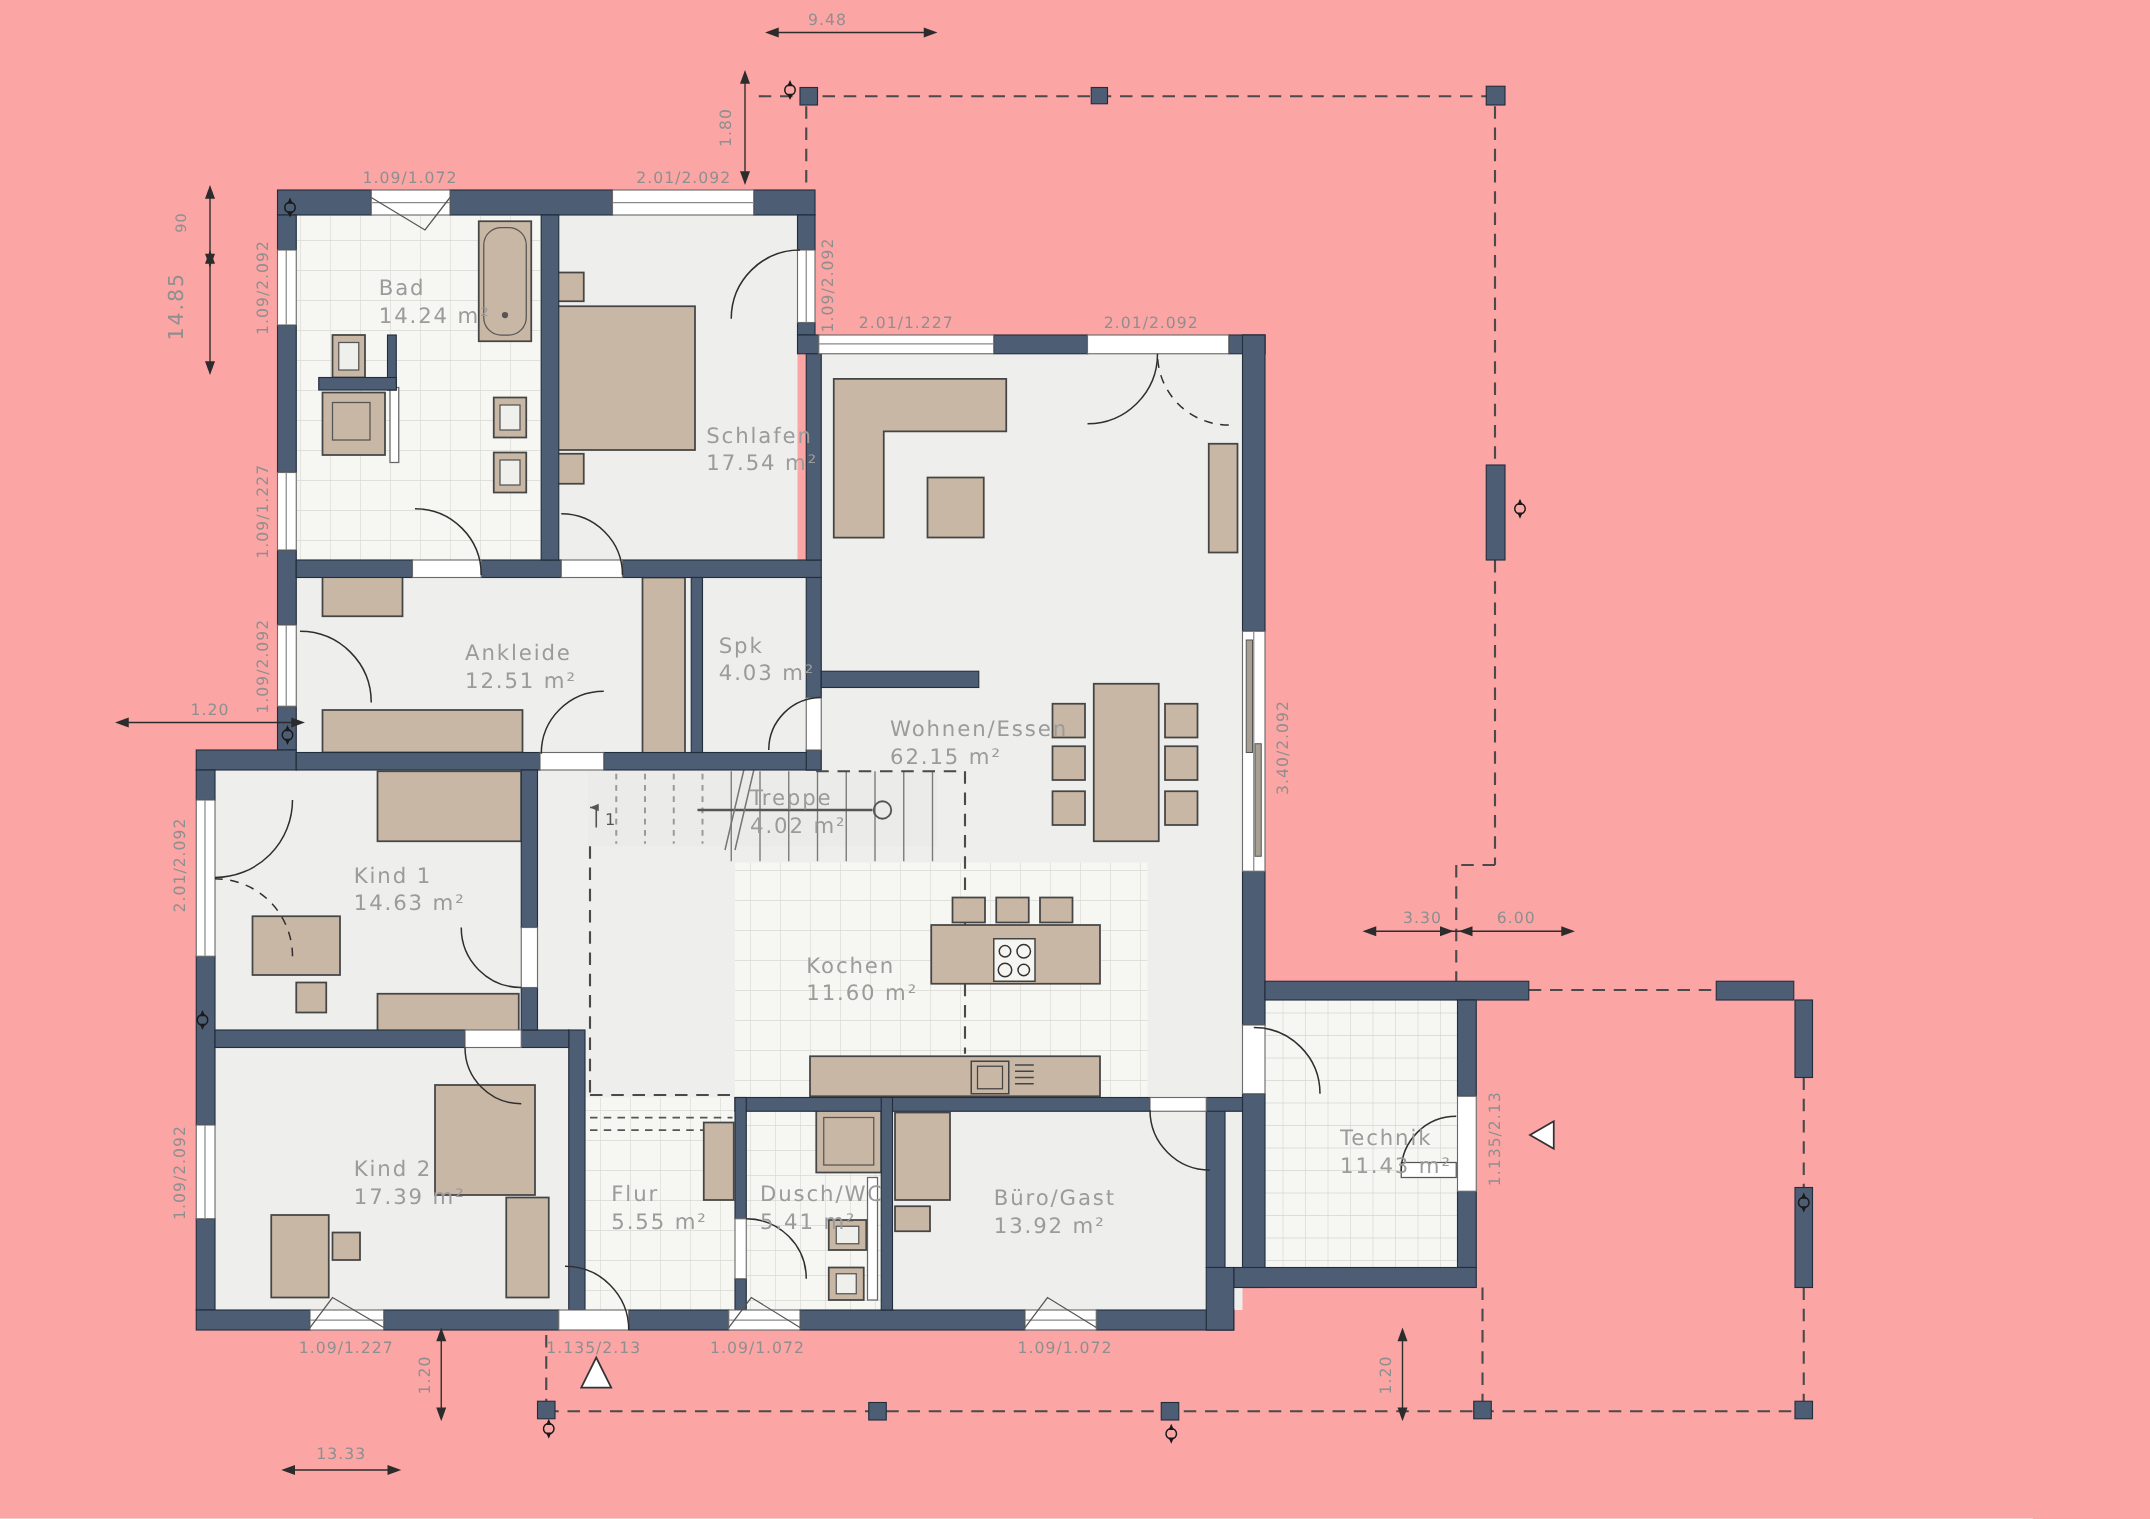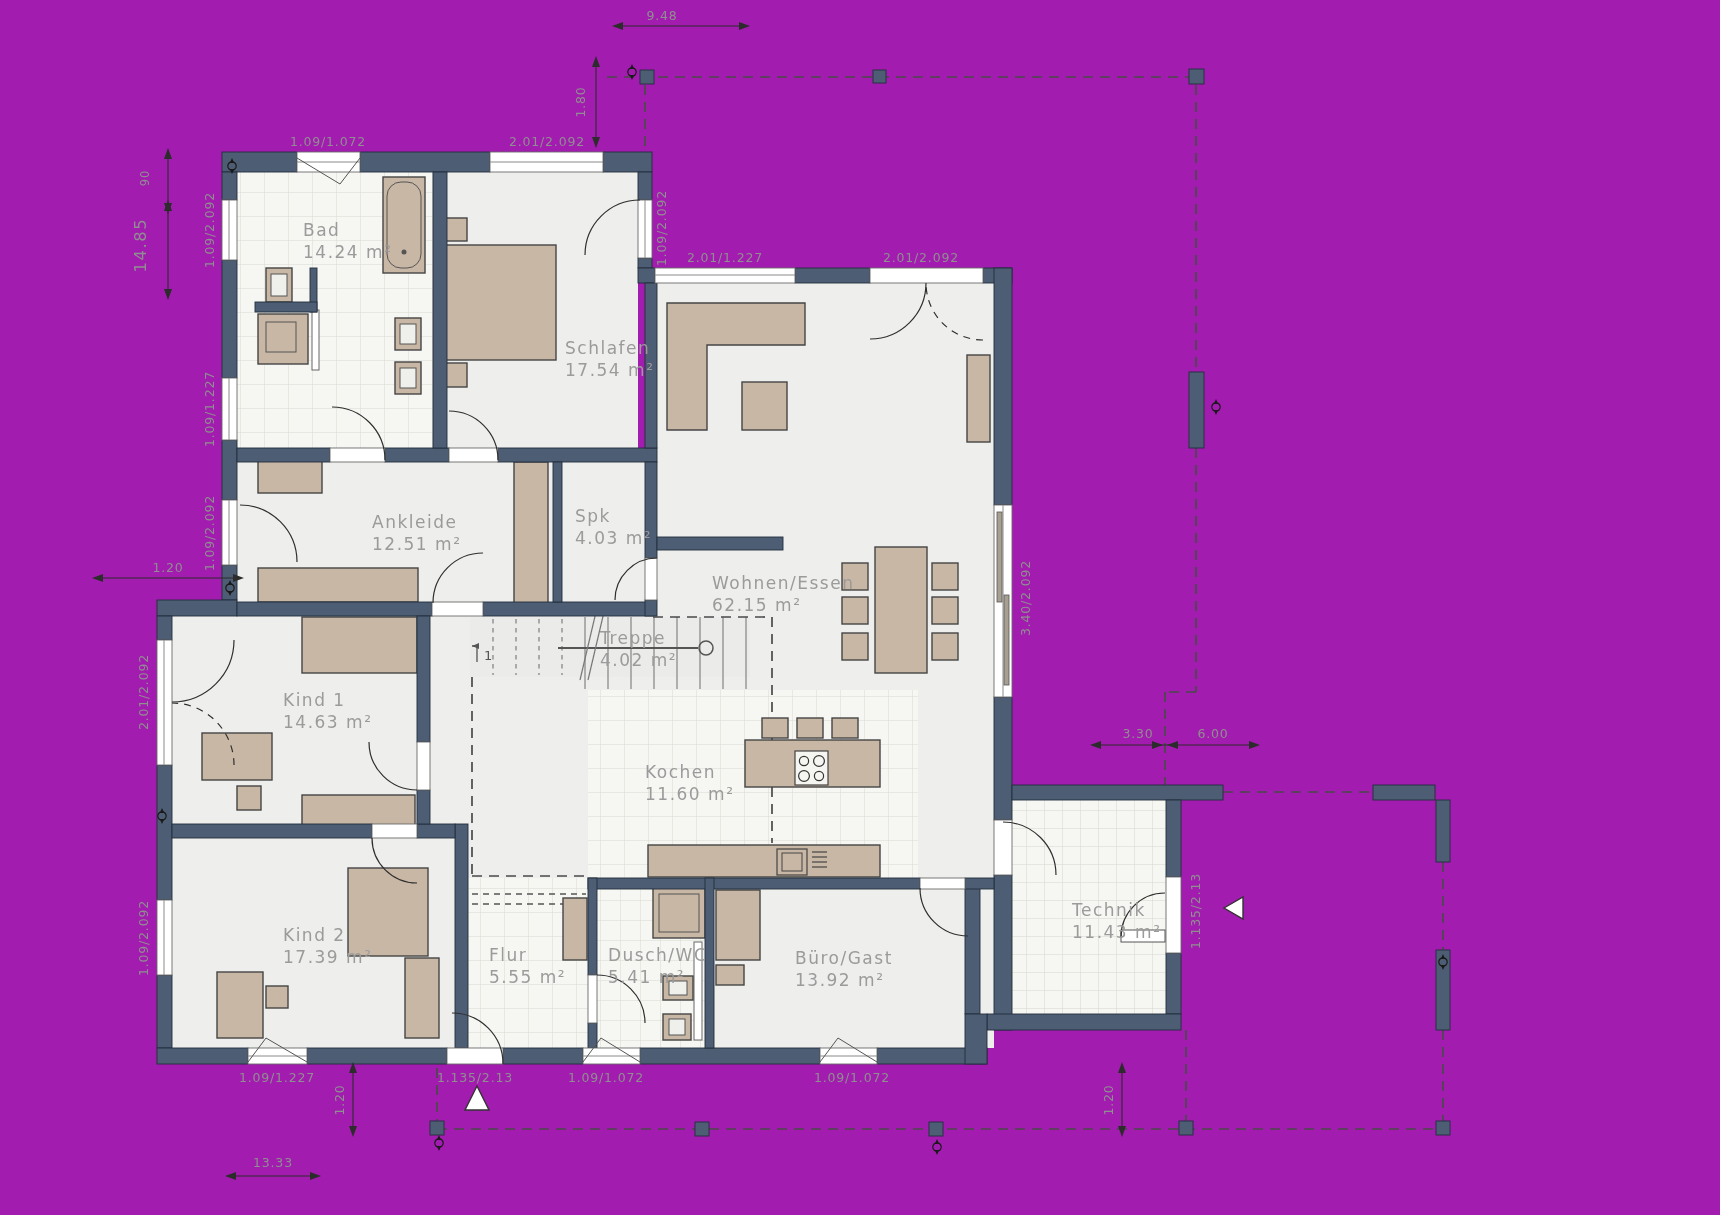--- a/index.html
+++ b/index.html
@@ -1,16 +1,16 @@
 <!DOCTYPE html>
 <html><head>
 <meta charset="utf-8">
 <style>
   html,body{margin:0;padding:0;background:#ffffff;}
-  .page{position:relative;width:1720px;height:1215px;background:#a21caf;overflow:hidden;
+  .page{position:relative;width:1720px;height:1215px;background:#fca5a5;overflow:hidden;
         font-family:"DejaVu Sans","Liberation Sans",sans-serif;}
   svg{position:absolute;left:0;top:0;}
   .wall{fill:#4d5d74;stroke:#232e3d;stroke-width:0.9;}
   .floor{fill:#eeeeec;stroke:none;}
   .tilebg{fill:#f6f6f3;stroke:none;}
   .furn{fill:#c8b7a4;stroke:#454545;stroke-width:1.4;}
   .win{fill:#ffffff;stroke:#6a6a6a;stroke-width:0.9;}
   .winline{stroke:#8a8a8a;stroke-width:1;fill:none;}
   .arc{fill:none;stroke:#2f2f2f;stroke-width:1.2;}
   .arcd{fill:none;stroke:#2f2f2f;stroke-width:1.2;stroke-dasharray:7 6;}

